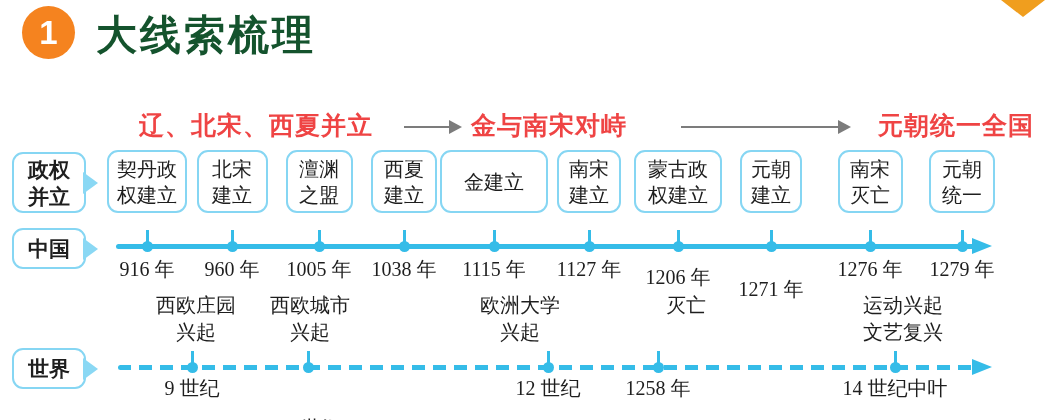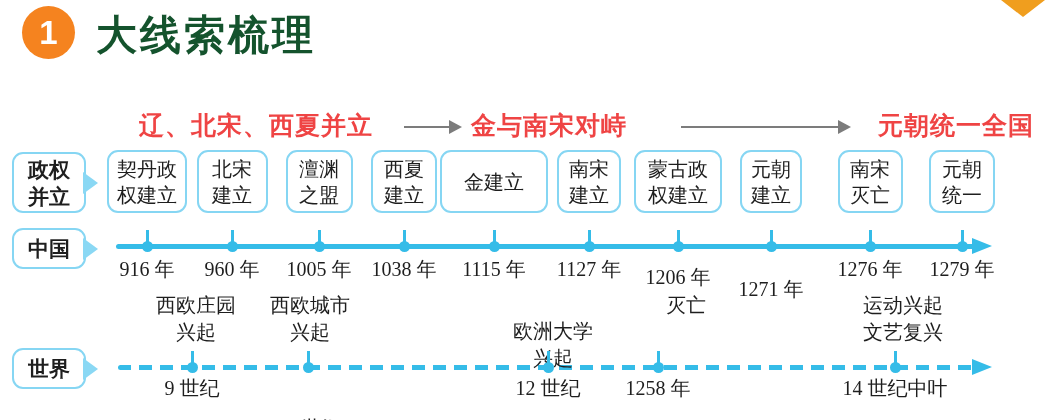--- a/index.html
+++ b/index.html
@@ -175,21 +175,21 @@
       <div class="tick wd" style="left: 190.5px;"></div>
       <div class="dot wd" style="left: 186.5px;"></div>
       <div class="wtime" style="left: 192px;">9 世纪</div>
       <div class="wevent" style="left: 310px;">
         <div>西欧城市</div>
         <div>兴起</div>
       </div>
       <div class="tick wd" style="left: 306.5px;"></div>
       <div class="dot wd" style="left: 302.5px;"></div>
       <div class="wtime" style="left: 308px; margin-top: 40px;">10 世纪</div>
-      <div class="wevent" style="left: 553px; margin-top: 26px;">
+      <div class="wevent" style="left: 520px;">
         <div>欧洲大学</div>
         <div>兴起</div>
       </div>
       <div class="tick wd" style="left: 546.5px;"></div>
       <div class="dot wd" style="left: 542.5px;"></div>
       <div class="wtime" style="left: 548px;">12 世纪</div>
       <div class="wevent" style="left: 686px;">
         <div>灭亡</div>
       </div>
       <div class="tick wd" style="left: 656.5px;"></div>

